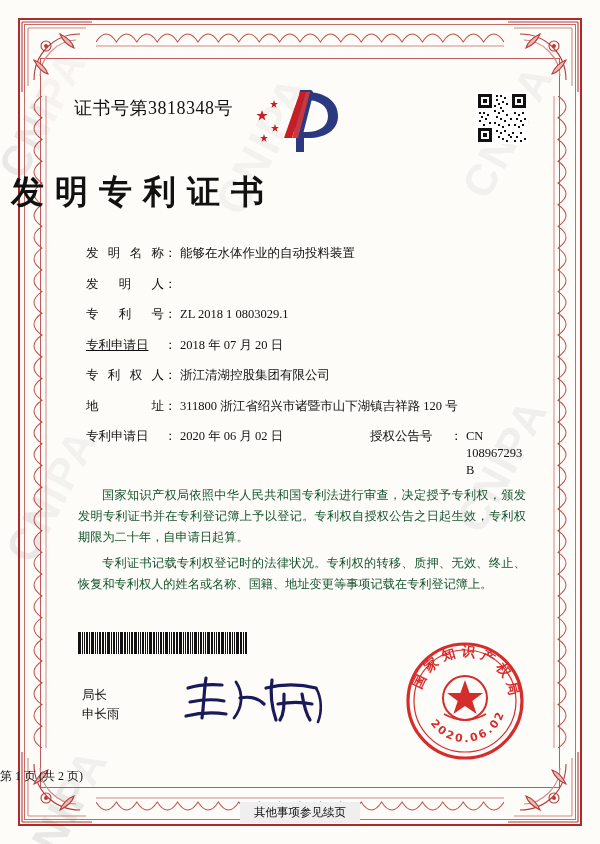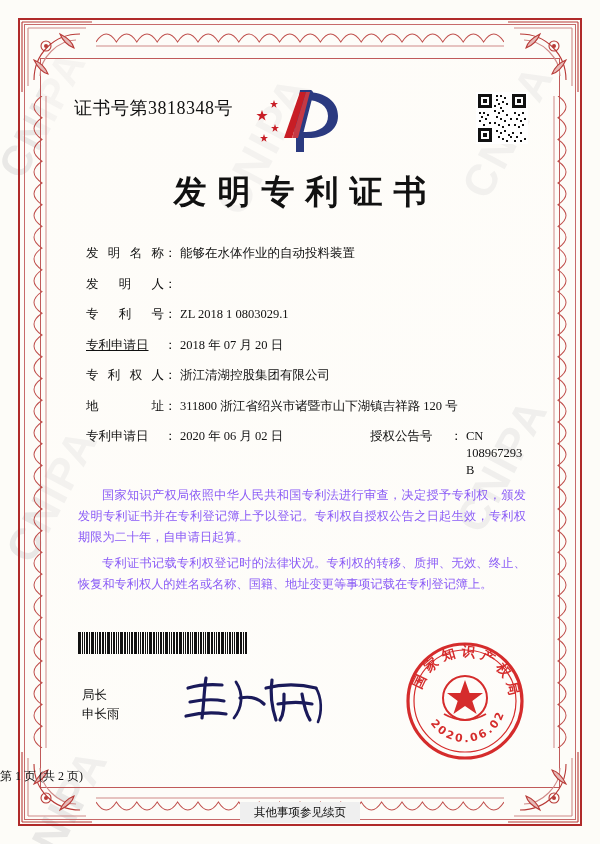--- a/index.html
+++ b/index.html
@@ -114,21 +114,21 @@
     top: 86px;
     transform: translateX(-50%);
     width: 120px;
     height: 72px;
   }
   #doc-title {
     position: absolute;
     left: 0;
     right: 0;
     top: 170px;
-    text-align: center;
+    text-align: left;
     font-size: 33px;
     letter-spacing: 11px;
     color: #111;
     font-family: "DejaVu Serif", serif;
     font-weight: bold;
     text-indent: 11px;
   }
 
   
   #fields {
@@ -166,21 +166,21 @@
   }
 
   
   #body-text {
     position: absolute;
     left: 78px;
     top: 485px;
     width: 448px;
     font-size: 12.2px;
     line-height: 21px;
-    color: #8b5cf6;
+    color: #14532d;
     text-align: justify;
   }
   #body-text p {
     margin: 0 0 5px 0;
     text-indent: 24px;
   }
 
   
   #barcode {
     position: absolute;

